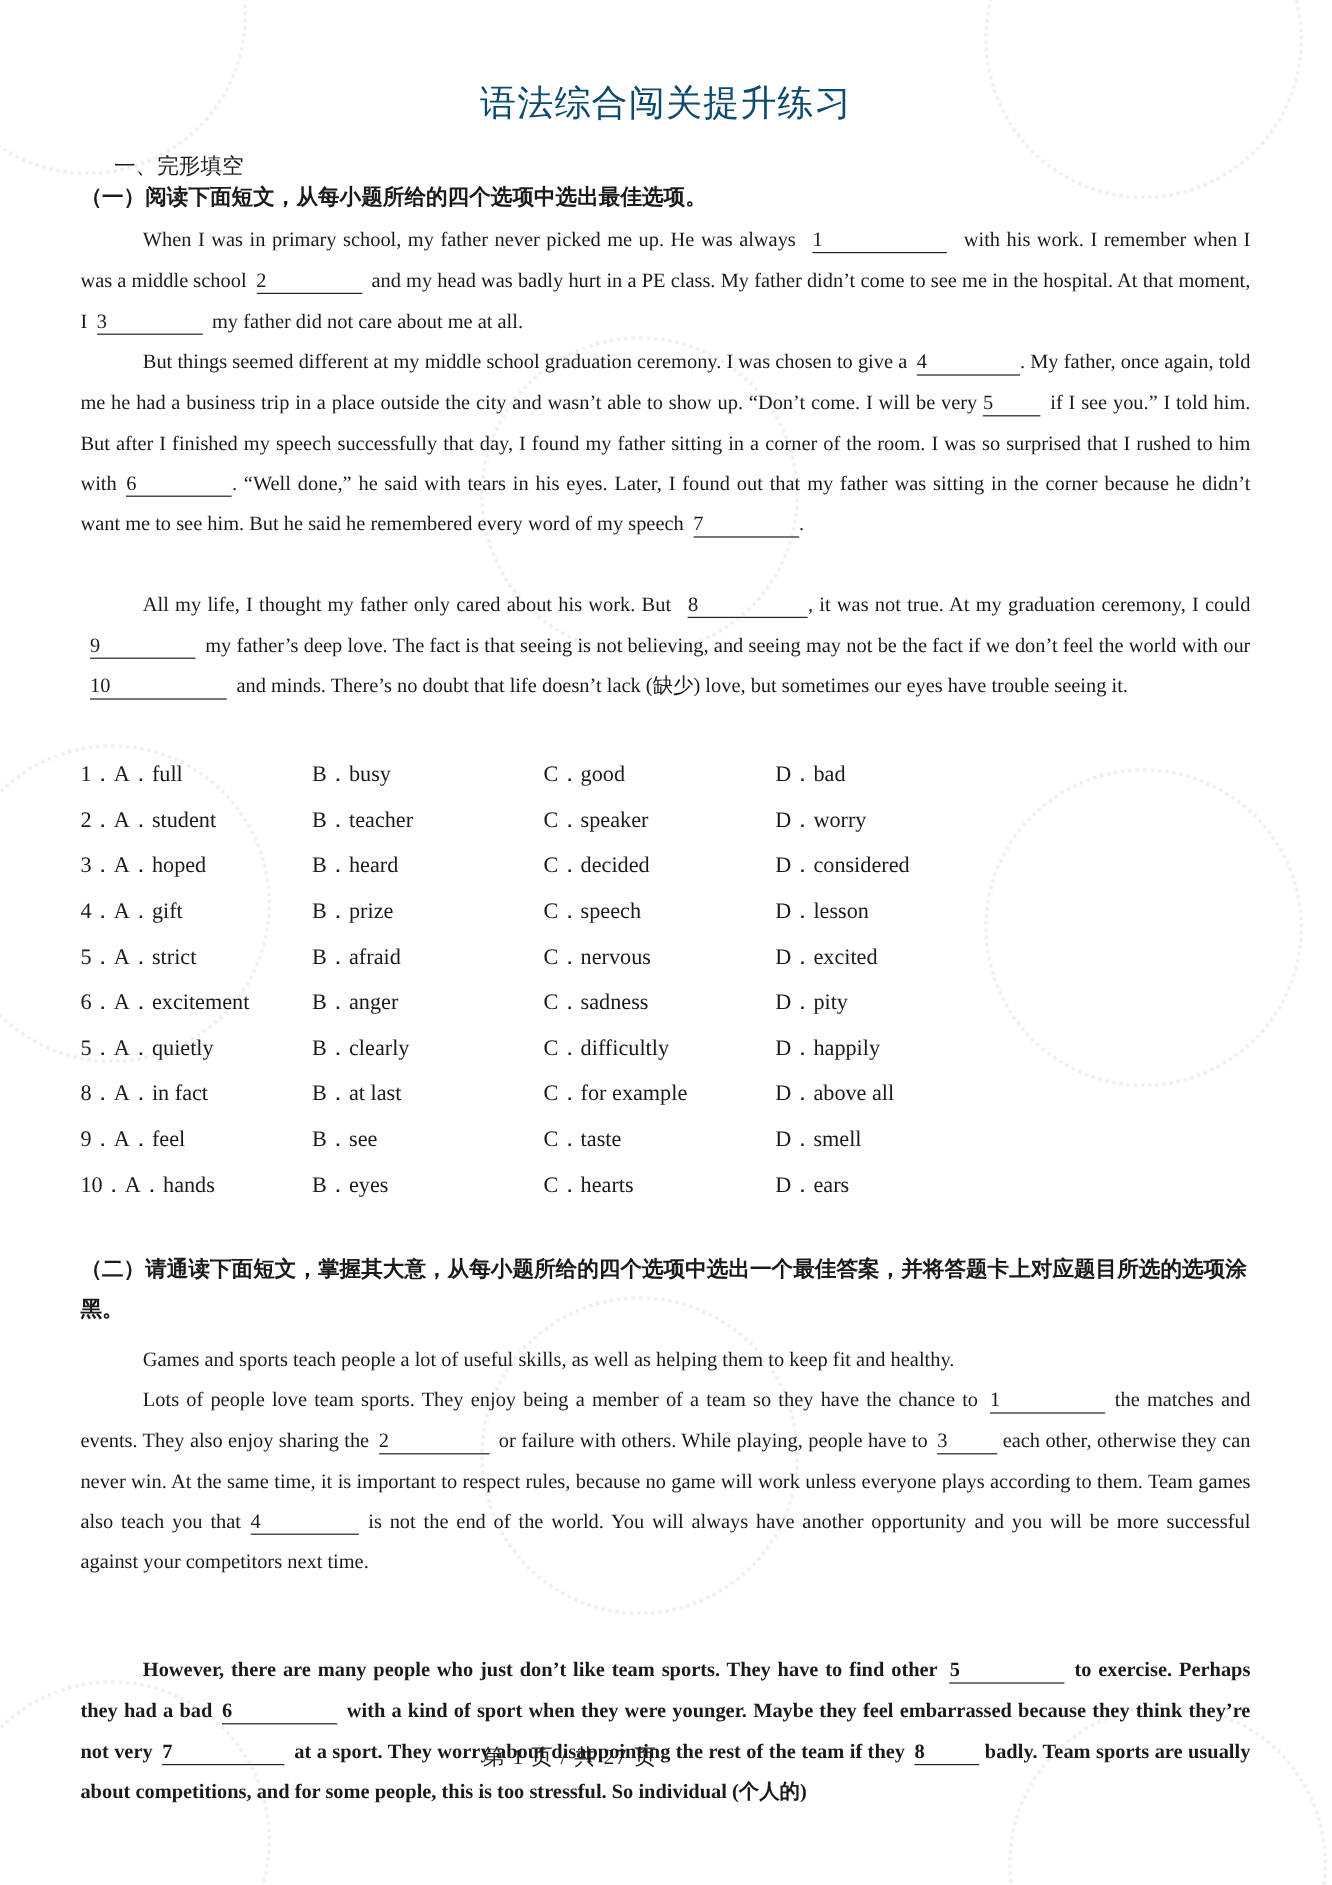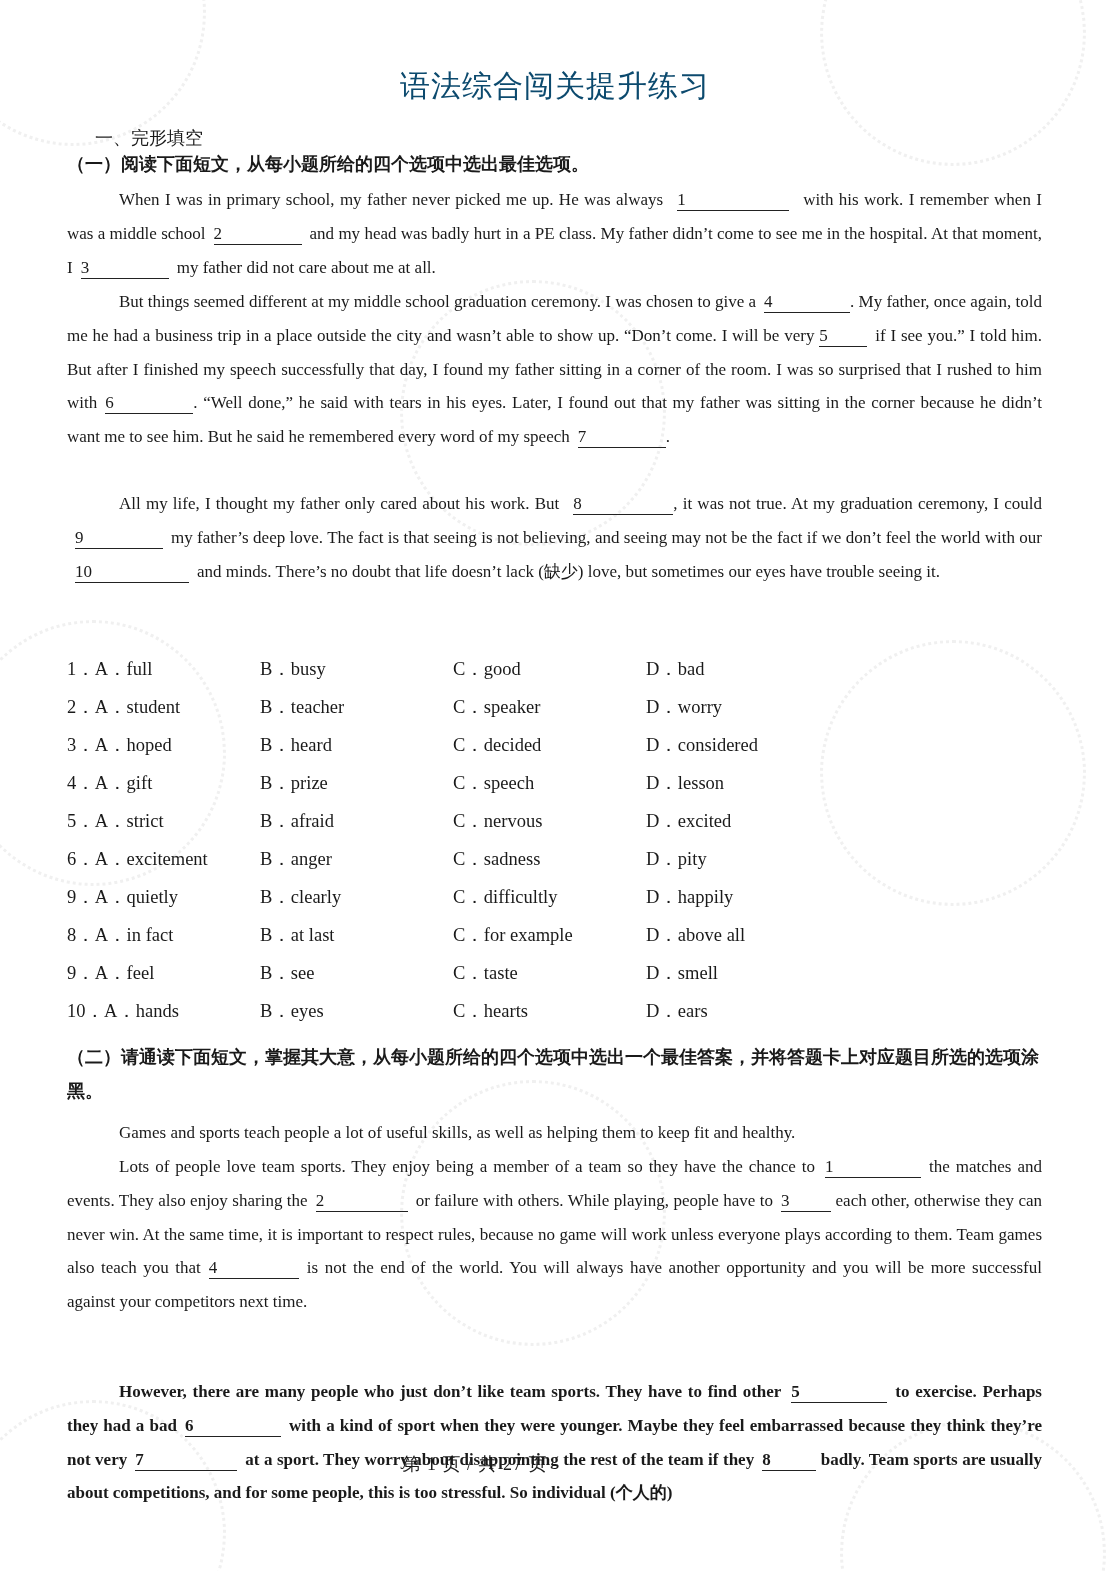--- a/index.html
+++ b/index.html
@@ -22,21 +22,21 @@
     position: absolute; left: 67px; width: 975px; font-size: 17px;
     line-height: 33.8px; text-align: justify; text-align-last: left;
   }
   .para .indent { display: inline-block; width: 52px; }
   .blank {
     display: inline-block; border-bottom: 1px solid #222; text-align: center;
     line-height: 20px; margin: 0 8px;
   }
   .opts { position: absolute; left: 67px; top: 628px; font-size: 18.5px; }
   .opt-row { position: relative; height: 38px; }
-  .opt-row span { position: absolute; top: 4px; white-space: nowrap; margin-top: 24px; }
+  .opt-row span { position: absolute; top: 4px; white-space: nowrap; }
   .c-a { left: 0; }
   .c-b { left: 193px; }
   .c-c { left: 386px; }
   .c-d { left: 579px; }
   .footer {
     position: absolute; top: 1452px; left: 0; width: 950px; text-align: center;
     font-size: 18px; letter-spacing: 1px;
   }
 </style>
 </head>
@@ -100,21 +100,21 @@
     <span class="c-c">C．nervous</span>
     <span class="c-d">D．excited</span>
   </div>
   <div class="opt-row">
     <span class="c-a">6．A．excitement</span>
     <span class="c-b">B．anger</span>
     <span class="c-c">C．sadness</span>
     <span class="c-d">D．pity</span>
   </div>
   <div class="opt-row">
-    <span class="c-a">9．A．quietly</span>
+    <span class="c-a">5．A．quietly</span>
     <span class="c-b">B．clearly</span>
     <span class="c-c">C．difficultly</span>
     <span class="c-d">D．happily</span>
   </div>
   <div class="opt-row">
     <span class="c-a">8．A．in fact</span>
     <span class="c-b">B．at last</span>
     <span class="c-c">C．for example</span>
     <span class="c-d">D．above all</span>
   </div>

